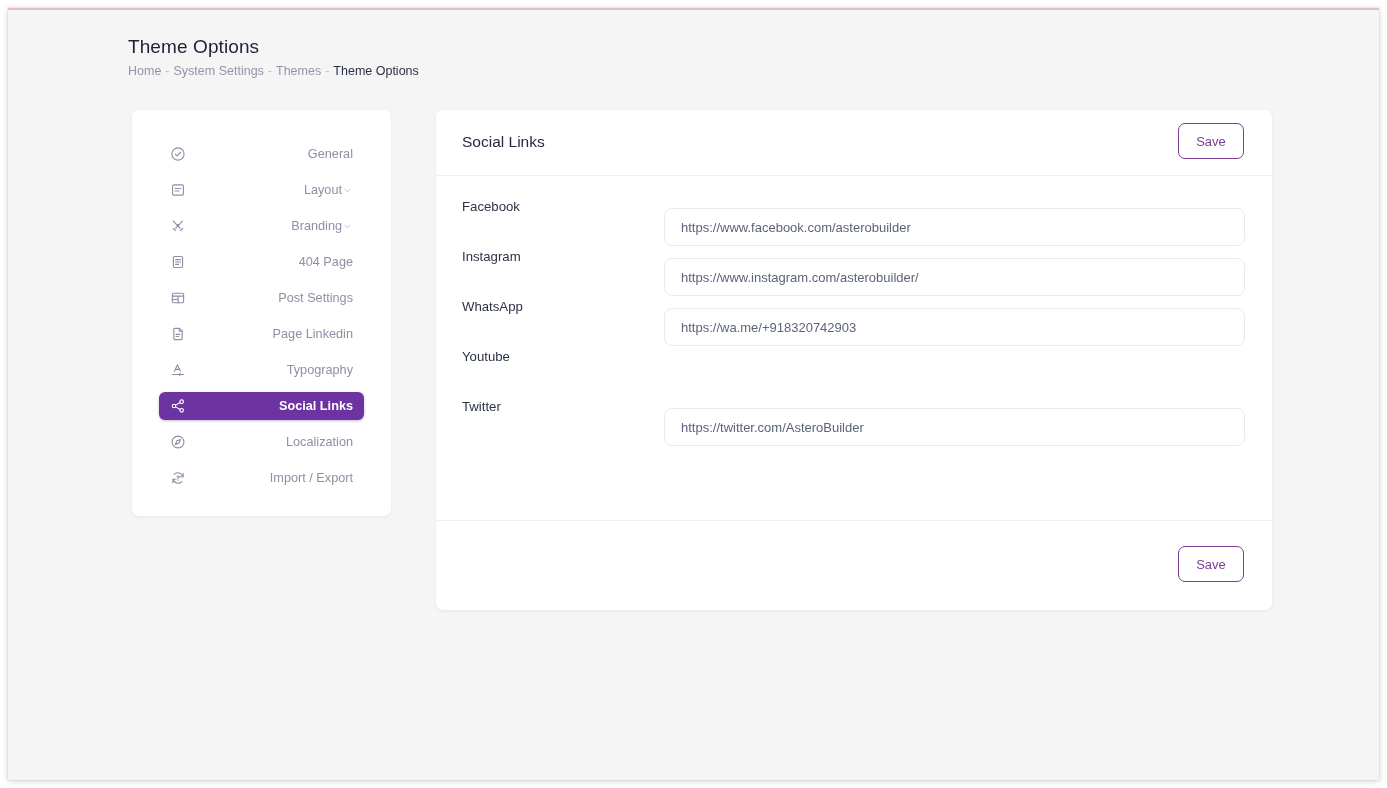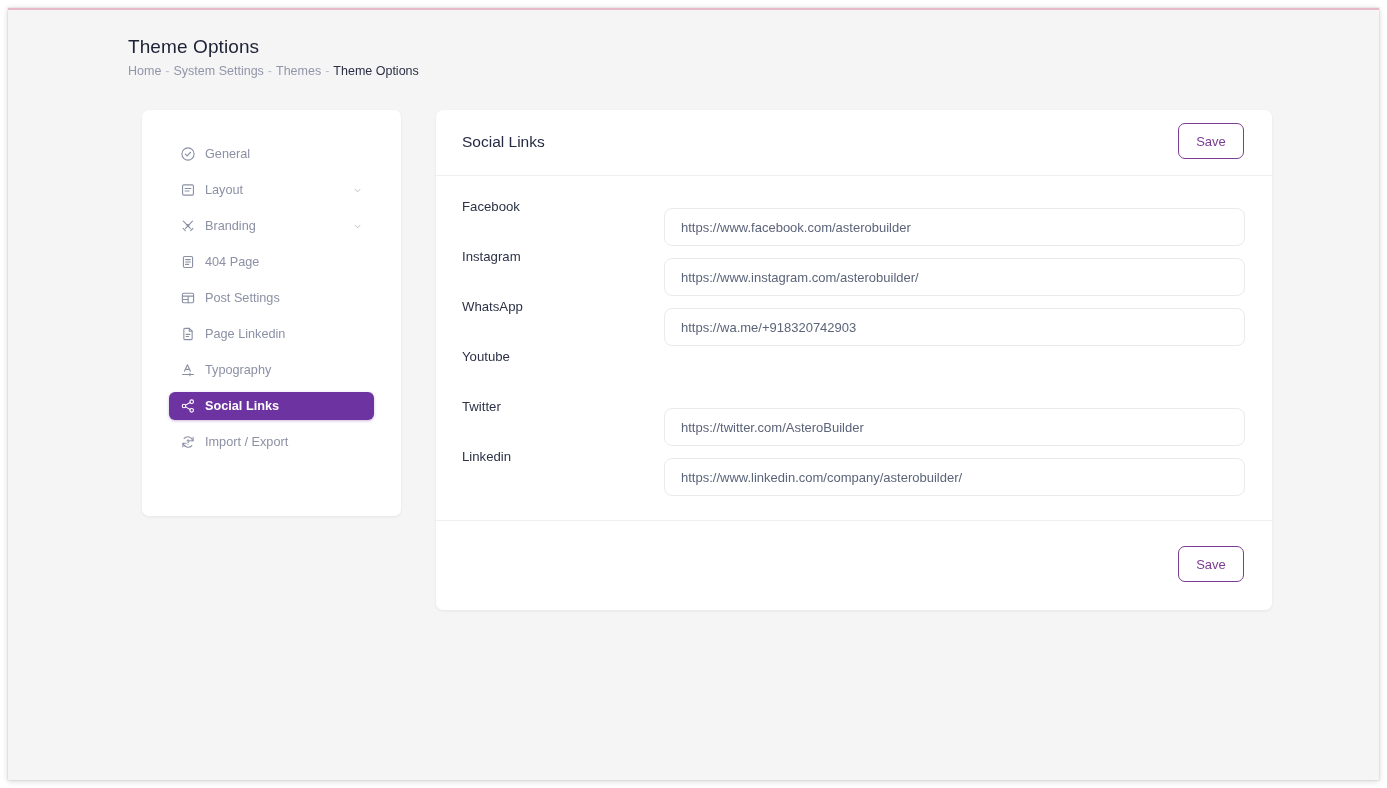--- a/index.html
+++ b/index.html
@@ -26,24 +26,25 @@
     font-size: 19px; color: #1d2235; font-weight: 400;
     letter-spacing: .1px; margin: 0 0 4px 0; line-height: 24px;
   }
   .breadcrumb { font-size: 12.5px; line-height: 16px; white-space: nowrap; text-align: right; }
   .crumb { color: #9295a8; }
   .crumb.active { color: #2b2f44; }
   .crumb-sep { color: #b9bcca; padding: 0 4px; }
 
   
   .side-card {
-    position: absolute; left: 134px; top: 100px;
+    position: absolute; left: 124px; top: 100px;
     width: 259px; height: 406px;
     background: #fff; border-radius: 7px;
     box-shadow: 0 1px 3px rgba(25,30,60,0.07);
+    text-align: right;
   }
   .side-nav { position: absolute; left: 27px; top: 30px; width: 205px; }
   .nav-item {
     display: flex; align-items: center;
     height: 28px; margin-bottom: 8px;
     border-radius: 6px; padding: 0 11px 0 10px;
     color: #8c90a4; font-size: 12.7px;
     cursor: pointer; position: relative;
   }
   .nav-item .ico {
@@ -200,20 +201,29 @@
               <circle cx="5.0" cy="10.0" r="2.2" stroke="currentColor" fill="none" stroke-width="1.4" stroke-linecap="round" stroke-linejoin="round"></circle>
               <circle cx="14.6" cy="15.4" r="2.2" stroke="currentColor" fill="none" stroke-width="1.4" stroke-linecap="round" stroke-linejoin="round"></circle>
               <path d="M7.0 8.9l5.6-3.2M7.0 11.1l5.6 3.2" stroke="currentColor" fill="none" stroke-width="1.4" stroke-linecap="round" stroke-linejoin="round"></path>
             </svg>
           </span>
           <span class="lbl">Social Links</span>
         </div>
         <div class="nav-item">
           <span class="ico">
             <svg viewBox="0 0 20 20">
+              <circle cx="10" cy="10" r="7.4" stroke="currentColor" fill="none" stroke-width="1.4" stroke-linecap="round" stroke-linejoin="round"></circle>
+              <path d="M13.2 6.8l-1.8 4.5-4.6 1.9 1.8-4.6z" stroke="currentColor" fill="none" stroke-width="1.4" stroke-linecap="round" stroke-linejoin="round"></path>
+            </svg>
+          </span>
+          <span class="lbl">Localization</span>
+        </div>
+        <div class="nav-item">
+          <span class="ico">
+            <svg viewBox="0 0 20 20">
               <path d="M16.0 8.4A6.3 6.3 0 005.2 5.6M4.0 11.6a6.3 6.3 0 0010.8 2.9" stroke="currentColor" fill="none" stroke-width="1.4" stroke-linecap="round" stroke-linejoin="round"></path>
               <path d="M16.4 4.0v4.4h-4.0M3.6 16.0v-4.4h4.0" stroke="currentColor" fill="none" stroke-width="1.4" stroke-linecap="round" stroke-linejoin="round"></path>
               <path d="M8.9 8.6a1.2 1.2 0 112.0 1.0c-.5.4-.9.7-.9 1.4" stroke="currentColor" fill="none" stroke-width="1.4" stroke-linecap="round" stroke-linejoin="round"></path>
               <path d="M10.0 12.8h.01" stroke="currentColor" fill="none" stroke-width="1.4" stroke-linecap="round" stroke-linejoin="round"></path>
             </svg>
           </span>
           <span class="lbl">Import / Export</span>
         </div>
       </div>
   </div>
@@ -238,24 +248,20 @@
           <label class="f-label">WhatsApp</label>
           <input type="text" class="f-input" value="https://wa.me/+918320742903" style="">
         </div>
         <div class="f-row">
           <label class="f-label">Youtube</label>
         </div>
         <div class="f-row">
           <label class="f-label">Twitter</label>
           <input type="text" class="f-input" value="https://twitter.com/AsteroBuilder" style="">
         </div>
-        <div class="f-row">
-          <label class="f-label">Linkedin</label>
-          <input type="text" class="f-input" value="https://www.linkedin.com/company/asterobuilder/" style="">
-        </div>
       </div>
 
     <div class="main-foot">
       <button class="btn-save">Save</button>
     </div>
 
   </div>
 </div>
 
 </body></html>

